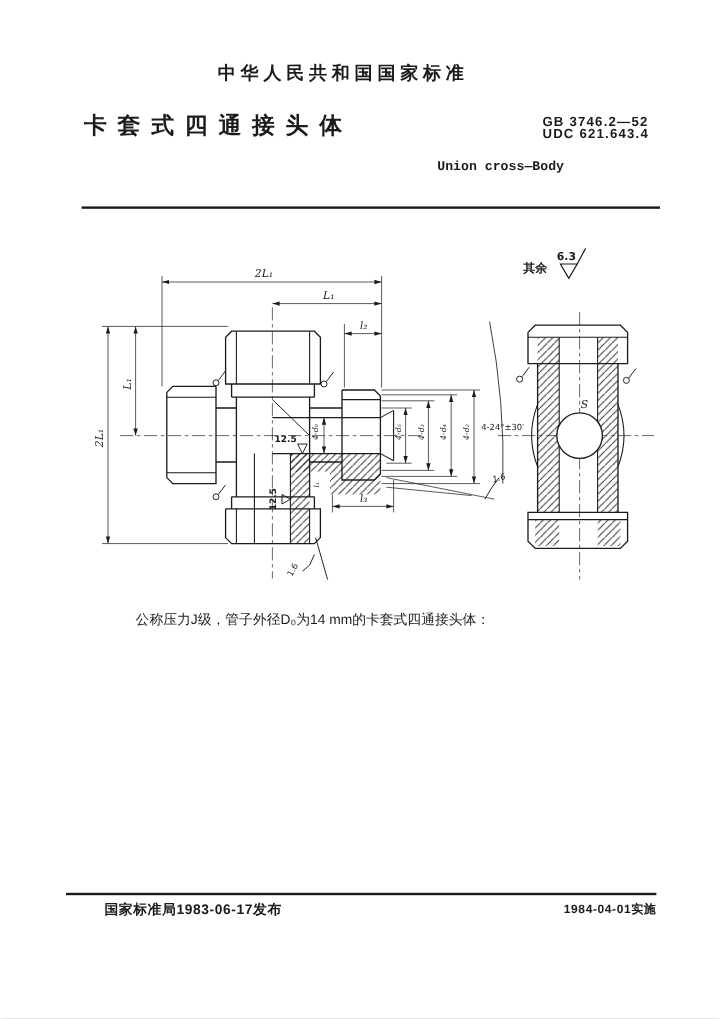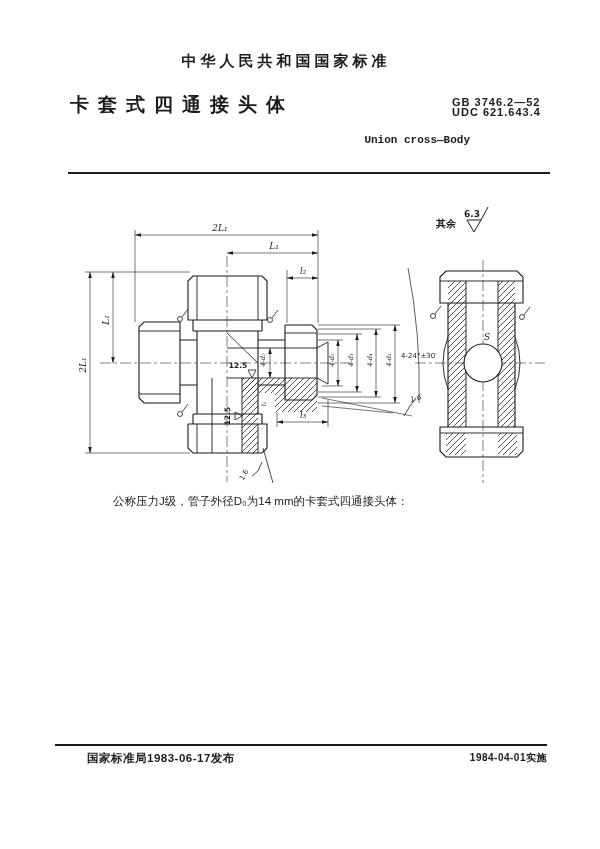--- a/index.html
+++ b/index.html
@@ -17,21 +17,21 @@
     font-size:19px;font-weight:bold;letter-spacing:9px;}
   .std-no{left:452px;top:96px;width:140px;font-size:11px;font-weight:bold;letter-spacing:1px;}
   .title-en{left:70px;top:134px;width:400px;text-align:right;
     font-size:11px;font-weight:bold;font-family:Liberation Mono, monospace;}
   .rule{background:#1b1b1b;}
   .header-rule{left:68px;top:172px;width:482px;height:2px;}
   
   .drawing{left:60px;top:190px;}
   
   .example{left:95px;top:492px;width:420px;font-size:11.5px;line-height:19px;}
-  .example .indent{padding-left:18px;}
+  .example .indent{padding-left:18px;margin-top:16px;}
   
   .footer-rule{left:55px;top:744px;width:492px;height:2px;}
   .footer-issued{left:60px;top:751px;font-size:11.5px;font-weight:bold;letter-spacing:.5px;padding-left:27px;}
   .footer-effective{right:53px;top:751px;font-size:10px;font-weight:bold;letter-spacing:.5px;}
   svg text{fill:#1b1b1b;}
   .dimtxt{font-family:"DejaVu Serif","Liberation Serif",serif;font-style:italic;}
   .plaintxt{font-family:"DejaVu Sans","Liberation Sans",sans-serif;}
 </style>
 </head>
 <body>

